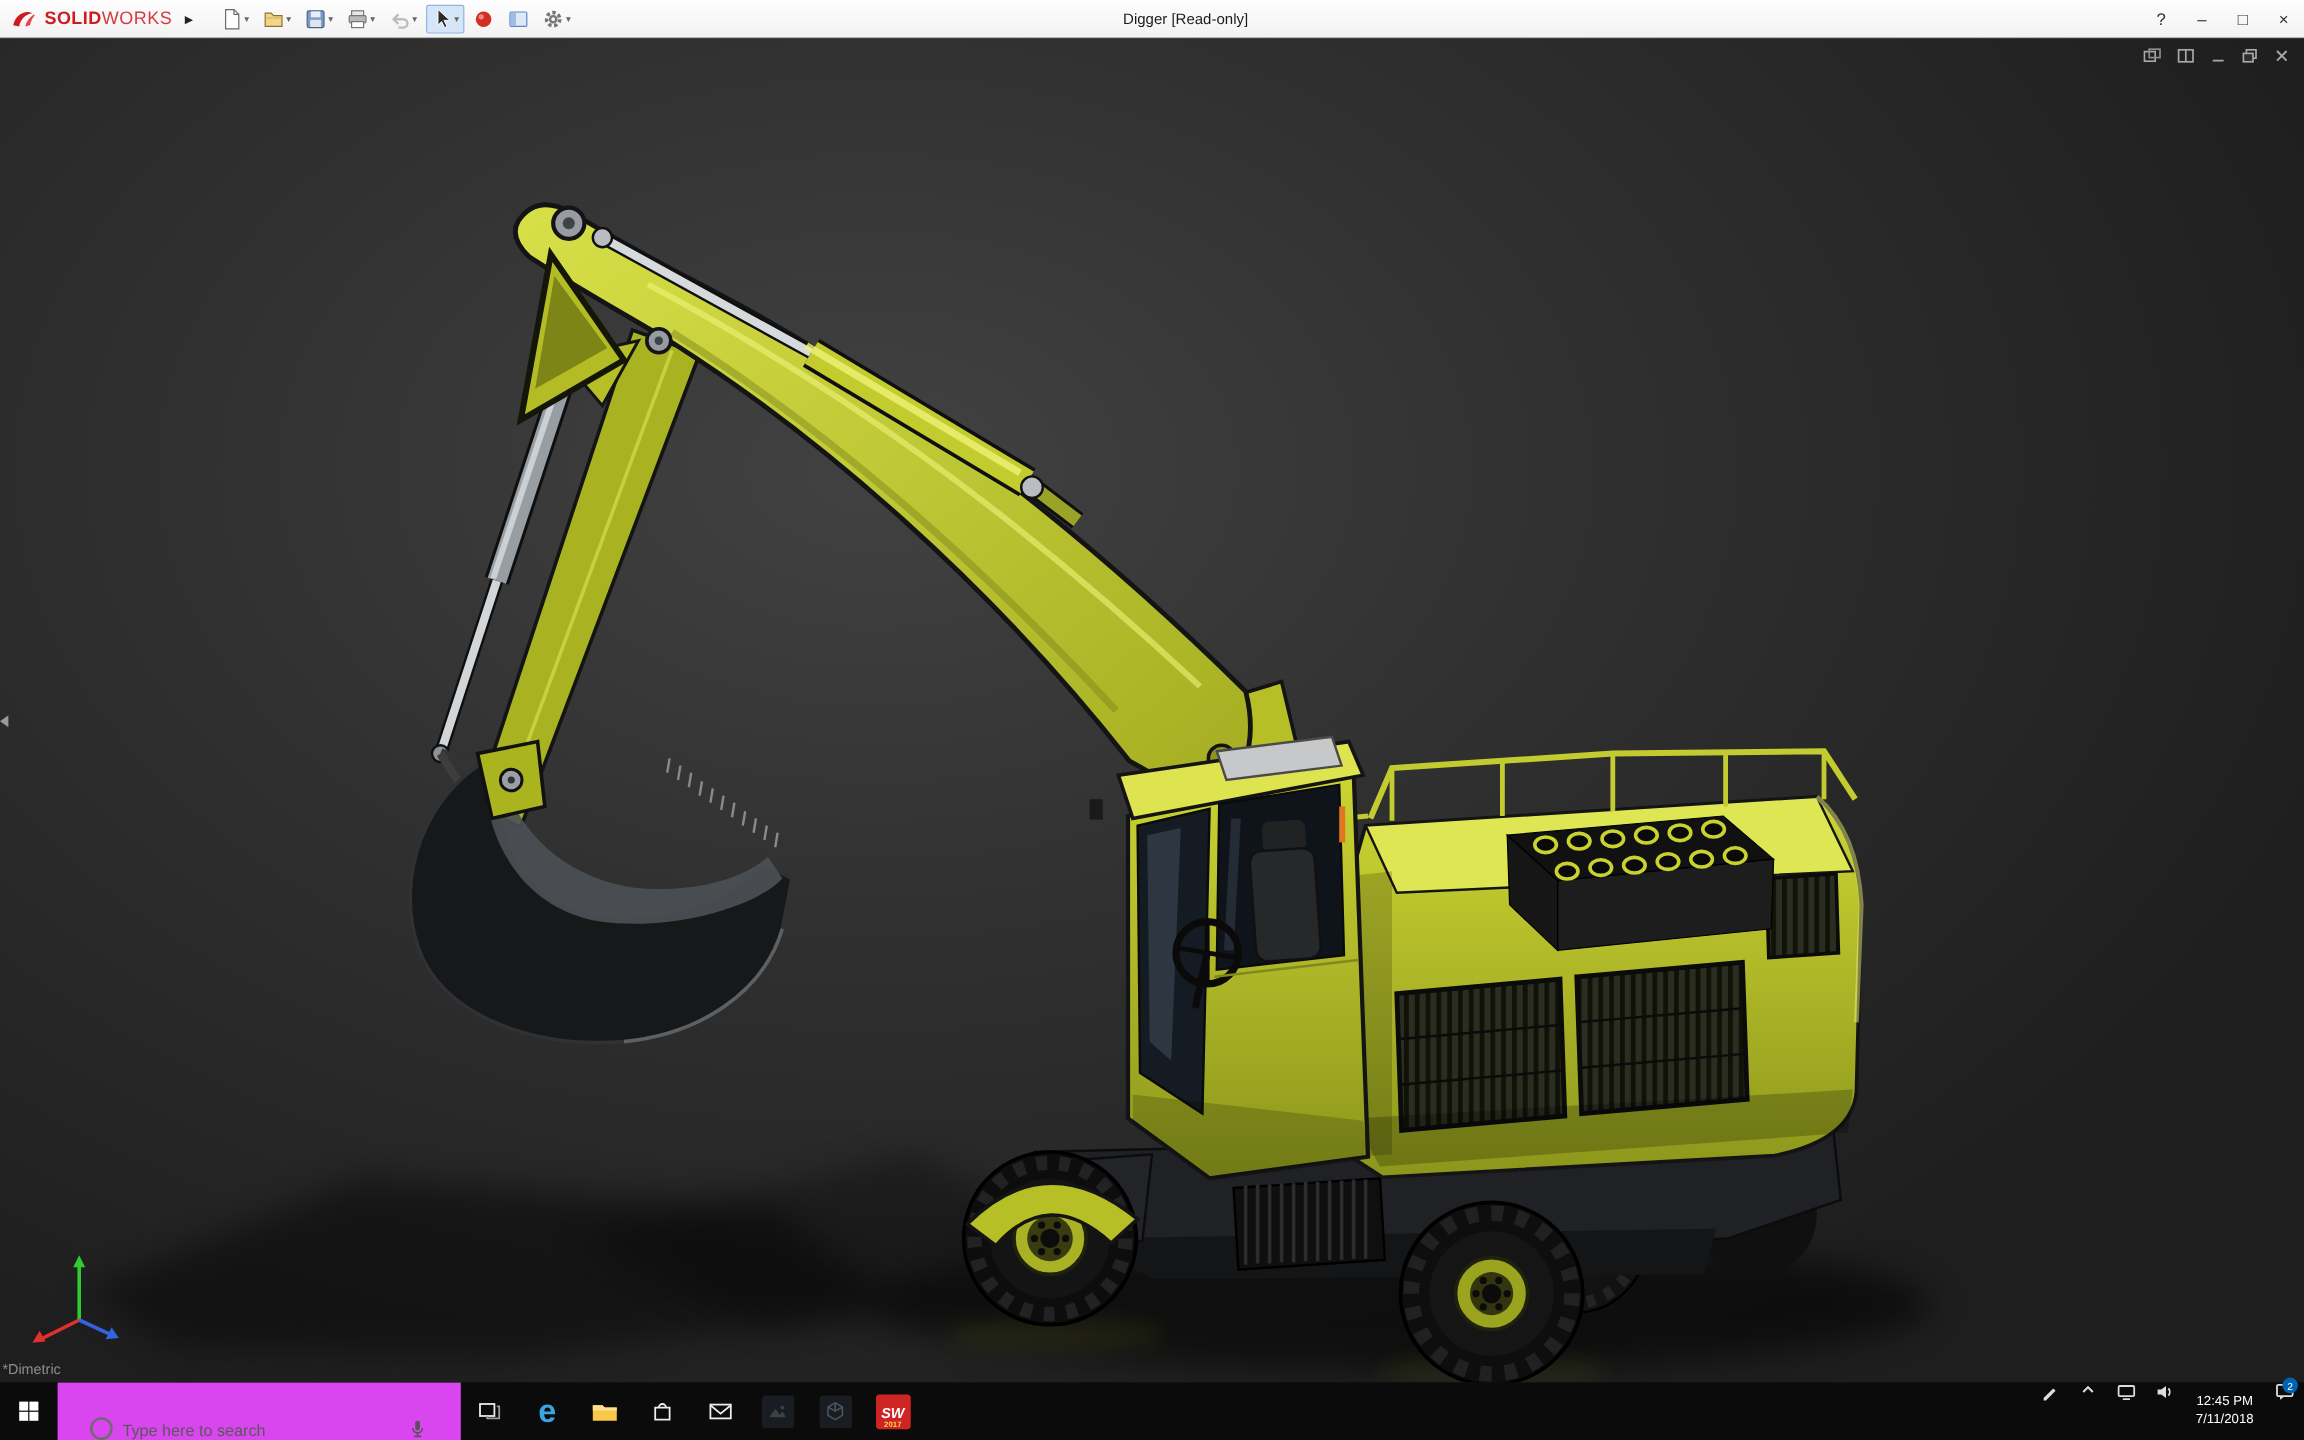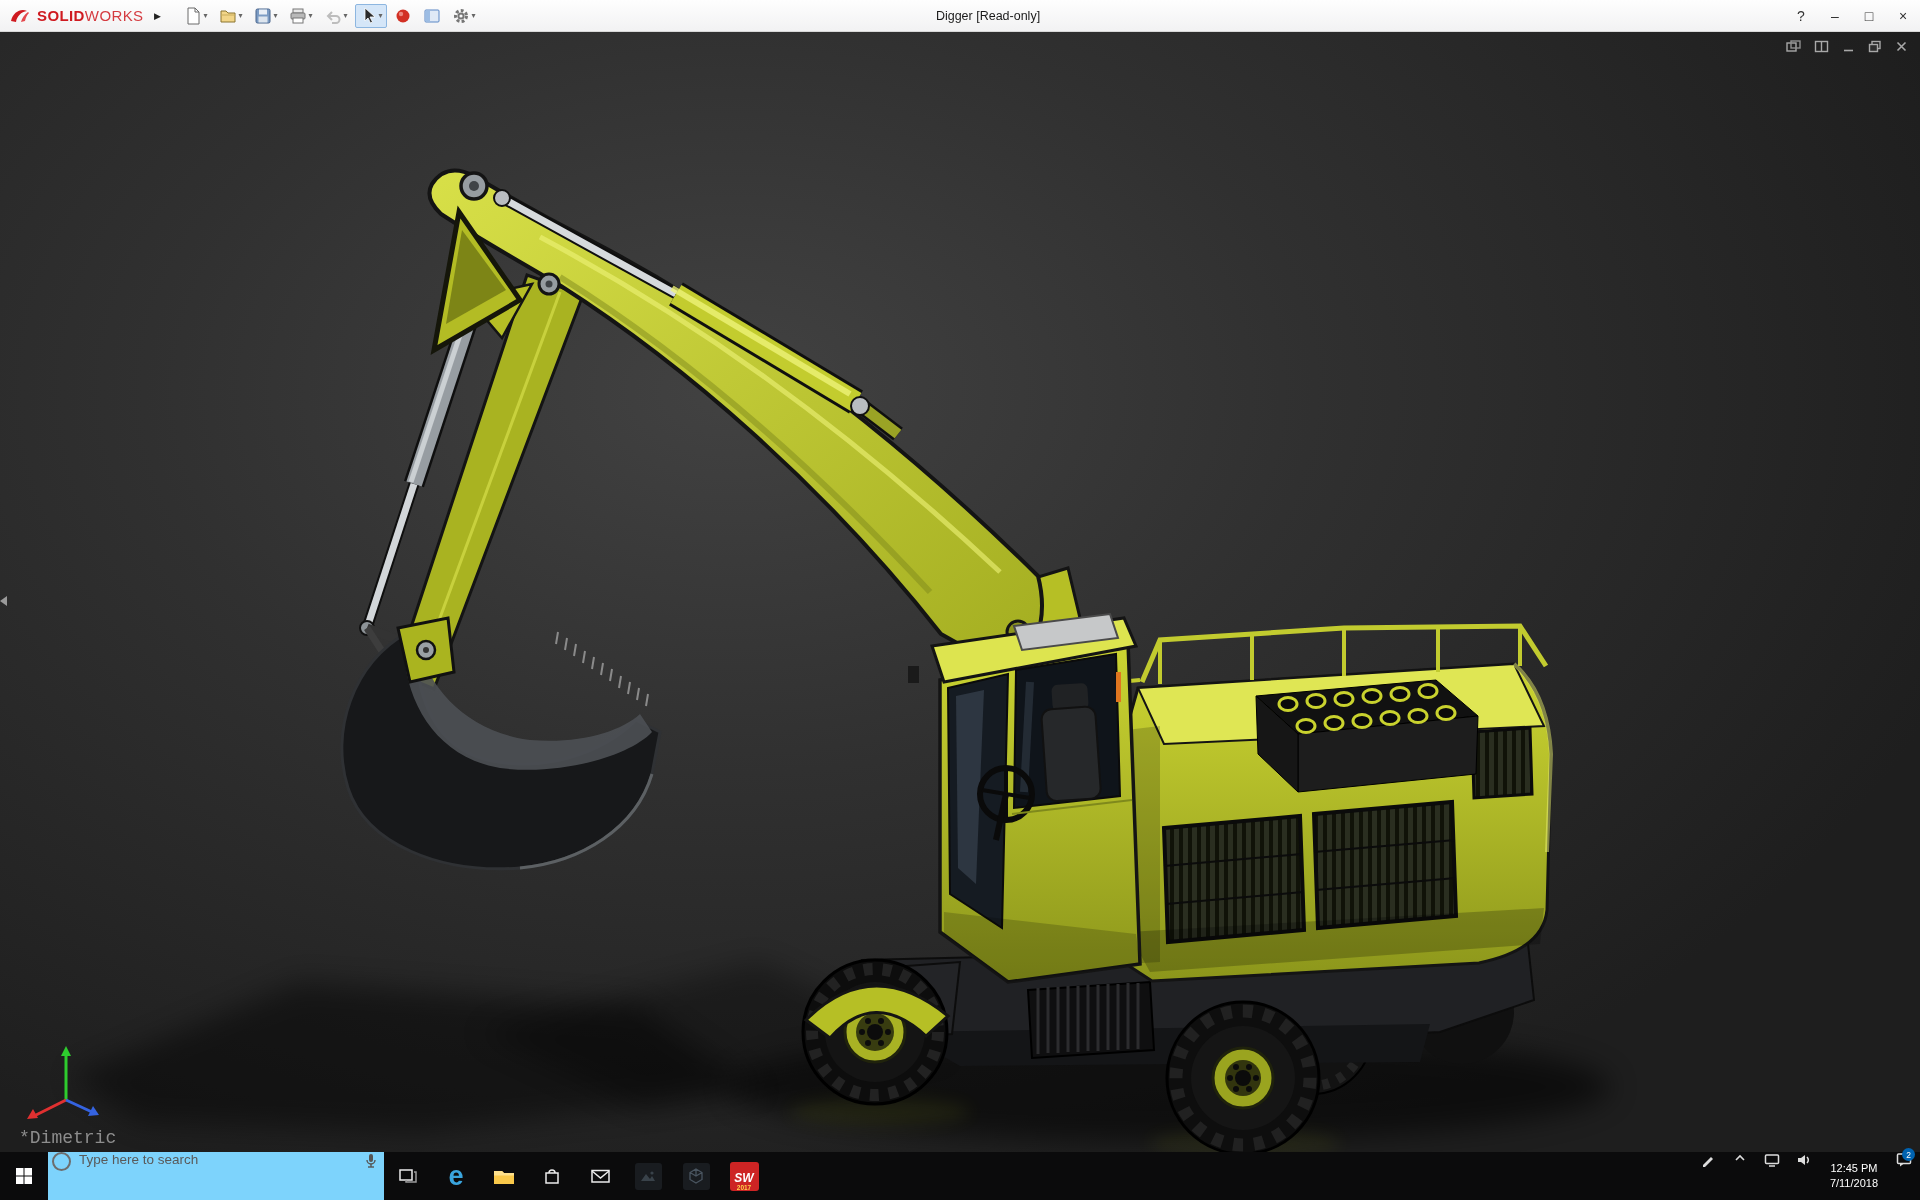--- a/index.html
+++ b/index.html
@@ -29,26 +29,26 @@
      background: radial-gradient(ellipse 1300px 850px at 38% 32%, #424242 0%, #303030 45%, #1e1e1e 100%); }
   .model { position:absolute; inset:0; width:100%; height:100%; }
 
   .doc-controls { position:absolute; top:8px; right:12px; display:flex; gap:13px; align-items:center; }
   .doc-controls svg { display:block; }
 
   .collapse-tab { position:absolute; left:0; top:555px; width:12px; height:28px; display:flex; align-items:center; }
   .collapse-tab .tri { width:0; height:0; border-top:5px solid transparent; border-bottom:5px solid transparent; border-right:7px solid #9a9a9a; }
 
   .triad { position:absolute; left:20px; bottom:28px; }
-  .orientation { position:absolute; left:19px; bottom:4px; font-size:18px; color:#8d8d8d;font-family:Liberation Mono, monospace; }
+  .orientation { position:absolute; left:2px; bottom:4px; font-size:12px; color:#8d8d8d; }
 
   
   .taskbar { height:48px; flex:0 0 48px; background:#0b0b0c; display:flex; align-items:stretch; }
   .tb { width:48px; border:none; background:none; display:flex; align-items:center; justify-content:center; }
-  .searchbox { width:336px; background:#7dd3fc; display:flex; align-items:flex-start; gap:8px; padding:0 4px; }
+  .searchbox { width:336px; background:#d946ef; display:flex; align-items:flex-end; gap:8px; padding:0 27px; }
   .cortana { width:19px; height:19px; border:2px solid #6d6d6d; border-radius:50%; flex:0 0 auto; }
   .searchbox input { flex:1; border:none; outline:none; font-size:13.5px; color:#333; background:transparent; font-family:"Liberation Sans",sans-serif; }
   .searchbox input::placeholder { color:#595959; opacity:1; }
   .edge-e { font-size:27px; font-weight:700; color:#3aa5de; font-style:normal; line-height:1; }
   .darktile { width:27px; height:27px; background:#191c20; border-radius:3px; display:flex; align-items:center; justify-content:center; }
   .swtile { width:29px; height:29px; background:#cd2424; border-radius:3px; display:flex; flex-direction:column; align-items:center; justify-content:center; line-height:1; }
   .swtile .sw { color:#fff; font-weight:700; font-size:12px; font-style:italic;margin-top:12px; }
   .swtile .yr { color:#ffd24a; font-size:6.5px; font-weight:700; margin-top:1px; }
   .tray { margin-left:auto; display:flex; align-items:flex-start; }
   .tray .tb { width:32px; }

